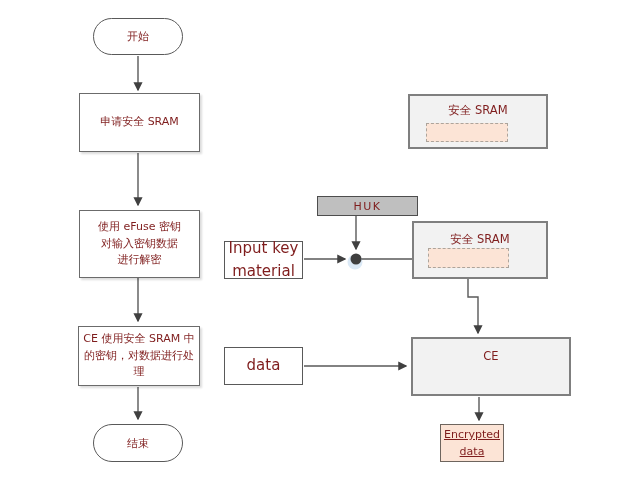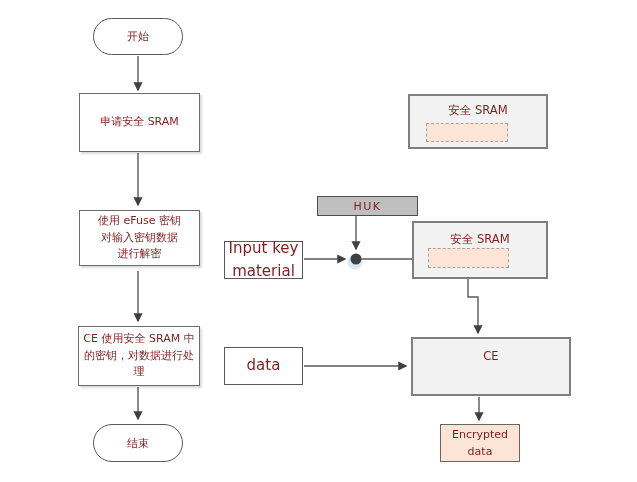--- a/index.html
+++ b/index.html
@@ -49,21 +49,21 @@
   </svg>
 
   <div class="abs node stadium" style="left:93px;top:18px;width:90px;height:37px;">
     <span class="label">开始</span>
   </div>
 
   <div class="abs node proc" style="left:79px;top:93px;width:121px;height:59px;">
     <span class="label">申请安全 SRAM</span>
   </div>
 
-  <div class="abs node proc" style="left:79px;top:210px;width:121px;height:56px;">
+  <div class="abs node proc" style="left:79px;top:210px;width:121px;height:68px;">
     <span class="label">使用 eFuse 密钥
 对输入密钥数据
 进行解密</span>
   </div>
 
   <div class="abs node proc" style="left:78px;top:326px;width:122px;height:60px;align-items:center;">
     <span class="label">CE 使用安全 SRAM 中
 的密钥，对数据进行处
 理</span>
   </div>
@@ -92,18 +92,18 @@
   </div>
 
   <div class="abs graybox" style="left:411px;top:337px;width:160px;height:59px;">
     <div class="gtitle" style="top:10px;">CE</div>
   </div>
 
   <div class="abs node whitebox" style="left:224px;top:347px;width:79px;height:38px;">
     <span class="label">data</span>
   </div>
 
-  <div class="abs node enc" style="left:440px;top:424px;width:80px;height:38px;">
+  <div class="abs node enc" style="left:440px;top:424px;width:64px;height:38px;text-decoration:underline;">
     <span class="label">Encrypted
 data</span>
   </div>
 
 </div>
 
 </body></html>

